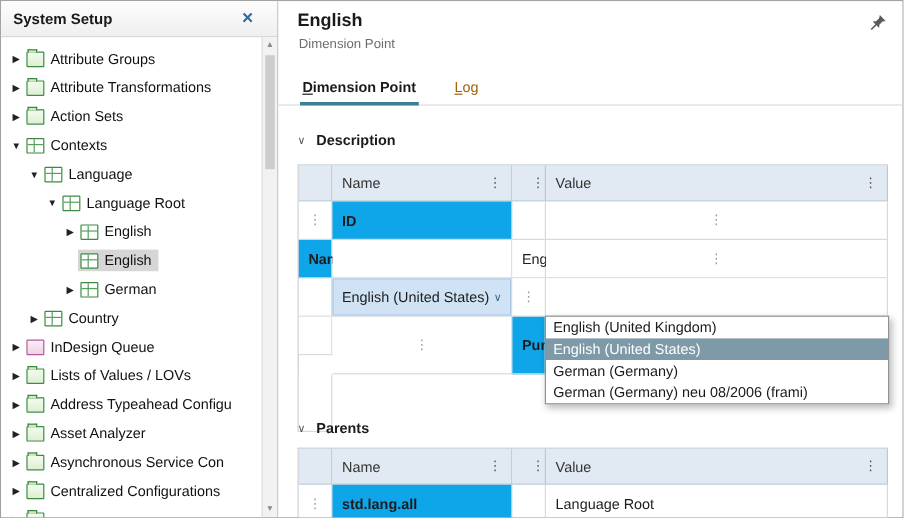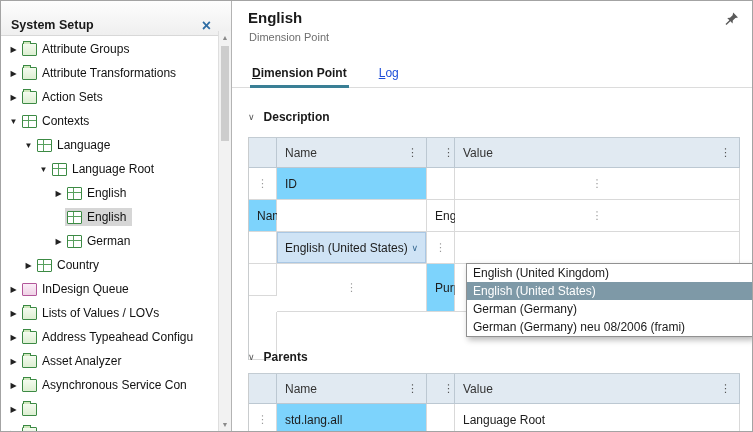--- a/index.html
+++ b/index.html
@@ -1,21 +1,21 @@
 <!DOCTYPE html>
 <html><head>
 <meta charset="utf-8">
 <style>
   html,body{margin:0;padding:0;background:#e9e9e9;}
   .window{width:753px;height:432px;box-sizing:border-box;border:1px solid #a3a3a3;background:#fff;
     font-family:"Liberation Sans",sans-serif;display:flex;position:relative;overflow:hidden;}
 
   
   .left-panel{width:231px;flex:none;position:relative;border-right:1px solid #b3b3b3;background:#fff;box-sizing:border-box;}
-  .panel-header{height:30px;display:flex;align-items:flex-start;padding:17px 10px;background:linear-gradient(#fdfdfd,#efefef);
+  .panel-header{height:30px;display:flex;align-items:center;padding:0 10px;background:linear-gradient(#fdfdfd,#efefef);
     border-bottom:1px solid #d8d8d8;box-sizing:border-box;}
   .panel-title{font-weight:bold;font-size:12.5px;color:#1a1a1a;flex:1;}
   .close-x{color:#2e6da4;font-size:16px;font-weight:bold;line-height:1;margin-right:10px;cursor:default;}
   .tree{position:absolute;top:30px;left:0;right:13px;bottom:0;overflow:hidden;padding-top:6px;}
   .trow{height:24px;display:flex;align-items:center;font-size:12px;color:#111;white-space:nowrap;}
   .lvl0{padding-left:6px}.lvl1{padding-left:21px}.lvl2{padding-left:36px}.lvl3{padding-left:51px}
   .arrow{width:13px;flex:none;font-size:8px;color:#222;text-align:center;}
   .ticon{width:15px;height:13px;flex:none;position:relative;margin:0 5px 0 2px;border:1px solid #3c8a44;
     background:linear-gradient(#f4fbef,#ddefd2);border-radius:1px;box-sizing:border-box;}
   .ticon.folder::before{content:"";position:absolute;top:-3px;left:0px;width:6px;height:2px;background:#cfe8bd;
@@ -31,48 +31,48 @@
     font-size:7px;color:#8a8a8a;padding:3px 0;}
   .sthumb{position:absolute;top:15px;left:2px;width:8px;height:95px;background:#cdcdcd;}
 
   
   .detail{flex:1;position:relative;background:#fff;}
   .page-title{position:absolute;top:8px;left:16px;font-size:15px;font-weight:bold;color:#1a1a1a;}
   .page-subtitle{position:absolute;top:30px;left:17px;font-size:11px;color:#6e6e6e;}
   .pin{position:absolute;top:10px;right:12px;width:16px;height:16px;}
   .tabs{position:absolute;top:60px;left:0;right:0;height:27px;border-bottom:1px solid #dcdcdc;
     padding-left:18px;box-sizing:border-box;display:flex;gap:28px;}
-  .tab{display:inline-block;font-size:12px;color:#1d4ed8;padding:5px 2px 0;height:22px;box-sizing:content-box;}
+  .tab{display:inline-block;font-size:12px;color:#a16207;padding:5px 2px 0;height:22px;box-sizing:content-box;}
   .tab::first-letter{text-decoration:underline;}
   .tab.active{font-weight:bold;color:#1a1a1a;box-shadow:inset 0 -3px 0 #3a7f95;}
 
   .section{position:absolute;left:16px;right:12px;}
   .sec-desc{top:106px;}
   .sec-parents{top:346px;}
   .section-head{display:flex;align-items:center;gap:9px;height:20px;font-size:12px;font-weight:bold;color:#1a1a1a;}
   .chev{font-size:9px;color:#555;font-weight:normal;}
   .sec-desc .grid-table{margin-top:10px;}
   .sec-parents .grid-table{margin-top:6px;}
   .grid-table{display:grid;grid-template-columns:28px 150px 28px 1fr;border-top:1px solid #c3ccd3;border-left:1px solid #c9ccce;}
   .th{height:30px;box-sizing:border-box;display:flex;align-items:center;font-size:12px;color:#333;padding:0 8px;
     background:#e1eaf2;border-right:1px solid #bcc8d2;border-bottom:1px solid #bcc8d2;}
   .th .dots{margin-left:auto;color:#555;font-size:11px;}
   .th.mid{justify-content:center;padding:0;}
   .td{height:32px;box-sizing:border-box;display:flex;align-items:center;font-size:12px;color:#1c1c1c;padding:0 8px;
     background:#fff;border-right:1px solid #d9d9d9;border-bottom:1px solid #d9d9d9;}
-  .td.name{background:#7dd3fc;}
+  .td.name{background:#0ea5e9;font-weight:bold;}
   .td.handle{justify-content:center;padding:0;color:#9a9a9a;font-size:11px;}
   .td.mid{justify-content:center;padding:0;}
   .td.tall{height:48px;}
   .abc{font-size:7px;letter-spacing:.4px;color:#666;border:1px solid #c9c9c9;border-radius:2px;padding:1px 2px;background:#fafafa;}
   .td.combo{background:#cfe3f5;box-shadow:inset 0 0 0 1px #a9c7e4;}
   .cchev{margin-left:auto;color:#33668f;font-size:9px;}
 
   .dropdown{position:absolute;left:222px;top:262px;width:287px;box-sizing:border-box;background:#fff;
-    border:1px solid #919191;box-shadow:2px 3px 6px rgba(0,0,0,.28);z-index:5;margin-left:12px;}
+    border:1px solid #919191;box-shadow:2px 3px 6px rgba(0,0,0,.28);z-index:5;}
   .opt{height:18px;line-height:18px;font-size:12px;color:#1a1a1a;padding:0 6px;white-space:nowrap;overflow:hidden;}
   .opt.selected{background:#7e99a7;color:#fff;}
 </style>
 </head>
 <body>
 
 <div class="window">
 
   <aside class="left-panel">
     <div class="panel-header">
@@ -154,20 +154,21 @@
         <span class="tlabel">Asset Analyzer</span>
       </div>
       <div class="trow lvl0">
         <span class="arrow">▶</span>
         <span class="ticon folder"></span>
         <span class="tlabel">Asynchronous Service Con</span>
       </div>
       <div class="trow lvl0">
         <span class="arrow">▶</span>
         <span class="ticon folder"></span>
+        <span class="tlabel">Centralized Configurations</span>
       </div>
       <div class="trow lvl0">
         <span class="arrow">▶</span>
         <span class="ticon folder"></span>
         <span class="tlabel"></span>
       </div>
     </div>
 
     <div class="vscroll">
       <span>▲</span>

